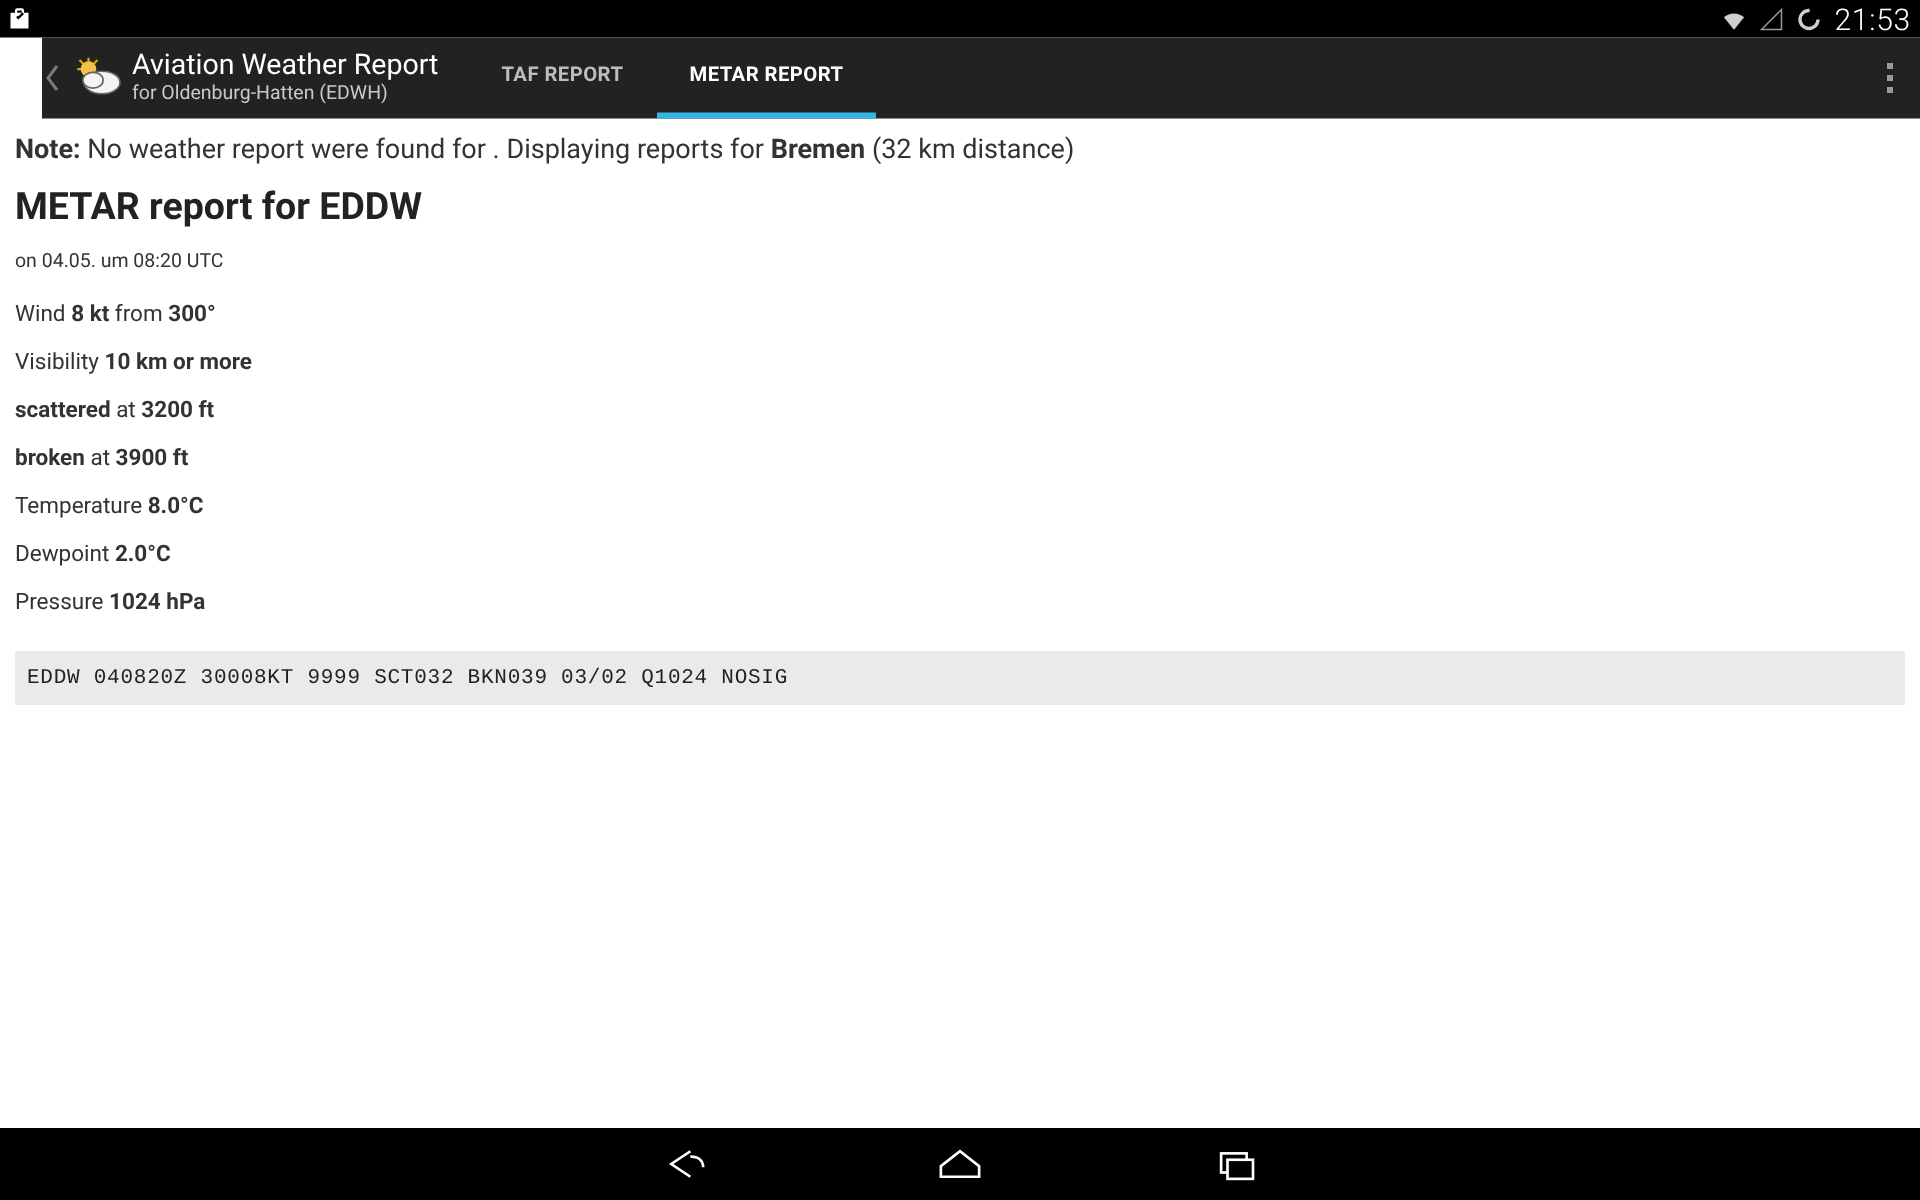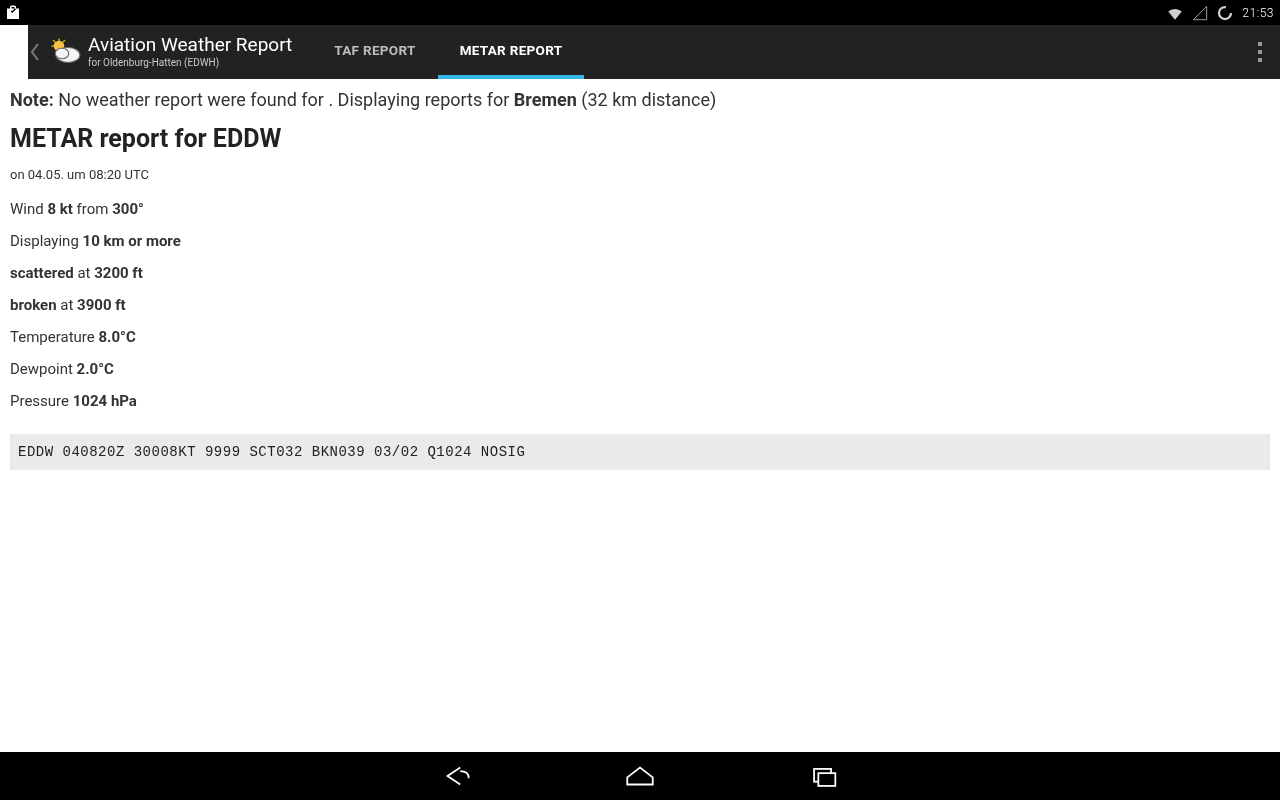--- a/index.html
+++ b/index.html
@@ -1,28 +1,28 @@
 <!DOCTYPE html>
 <html><head>
 <meta charset="utf-8">
 <style>
   * { box-sizing: border-box; margin: 0; padding: 0; }
   html, body { width: 1280px; height: 800px; font-family: "Roboto", "Helvetica Neue", Arial, sans-serif; background:#fff; overflow:hidden; }
   
-  .statusbar { height:25px; background:#000; color:#fff; display:flex; align-items:center; justify-content:space-between; font-size:12px; padding:0 6px 0 4px; }
+  .statusbar { height:25px; background:#000; color:#fff; display:flex; align-items:center; justify-content:space-between; font-size:20px; padding:0 6px 0 4px; }
   .statusbar .left, .statusbar .right { display:flex; align-items:center; gap:8px; }
   .statusbar .clock { font-weight:300; letter-spacing:0.5px; }
   .ico { display:inline-flex; }
   
   .actionbar { height:54px; background:#222; color:#fff; display:flex; align-items:stretch; position:relative;margin-left:28px; }
   .back-wedge { width:14px; display:flex; align-items:center; justify-content:center; color:#7a7a7a; font-size:22px; }
   .app-icon { width:46px; display:flex; align-items:center; justify-content:center; }
   .title-block { display:flex; flex-direction:column; justify-content:center; padding-right:14px; }
   .title-block .title { font-size:19px; font-weight:400; color:#fff; line-height:1.05; }
-  .title-block .subtitle { font-size:10px; color:#c9c9c9; line-height:1.2; margin-top:2px;}
+  .title-block .subtitle { font-size:13px; color:#c9c9c9; line-height:1.2; margin-top:2px;}
   .tabs { display:flex; align-items:stretch; margin-left:6px; }
   .tab { display:flex; align-items:center; padding:0 22px; font-size:13.5px; font-weight:700; letter-spacing:0.3px; color:#fff; text-transform:uppercase; border-bottom:4px solid transparent; cursor:pointer; }
   .tab.inactive { color:#bdbdbd; }
   .tab.active { border-bottom-color:#33b5e5; }
   .overflow { margin-left:auto; width:40px; display:flex; align-items:center; justify-content:center; cursor:pointer; }
   .overflow .dots { display:flex; flex-direction:column; gap:4px; }
   .overflow .dots span { width:4px; height:4px; background:#9a9a9a; }
   
   .content { padding:10px 10px 0 10px; color:#333; }
   .note { font-size:18px; color:#333; margin-bottom:14px;}
@@ -110,21 +110,21 @@
   </div>
 
   <h1>METAR report for EDDW</h1>
   <div class="subhead">on 04.05. um 08:20 UTC</div>
 
   <div class="line">
     <span>Wind </span><b>8 kt</b><span> from </span><b>300°</b>
   </div>
 
   <div class="line">
-    <span>Displaying </span><b>10 km or more</b>
+    <span>Visibility </span><b>10 km or more</b>
   </div>
 
   <div class="line">
     <b>scattered</b><span> at </span><b>3200 ft</b>
   </div>
 
   <div class="line">
     <b>broken</b><span> at </span><b>3900 ft</b>
   </div>
 

